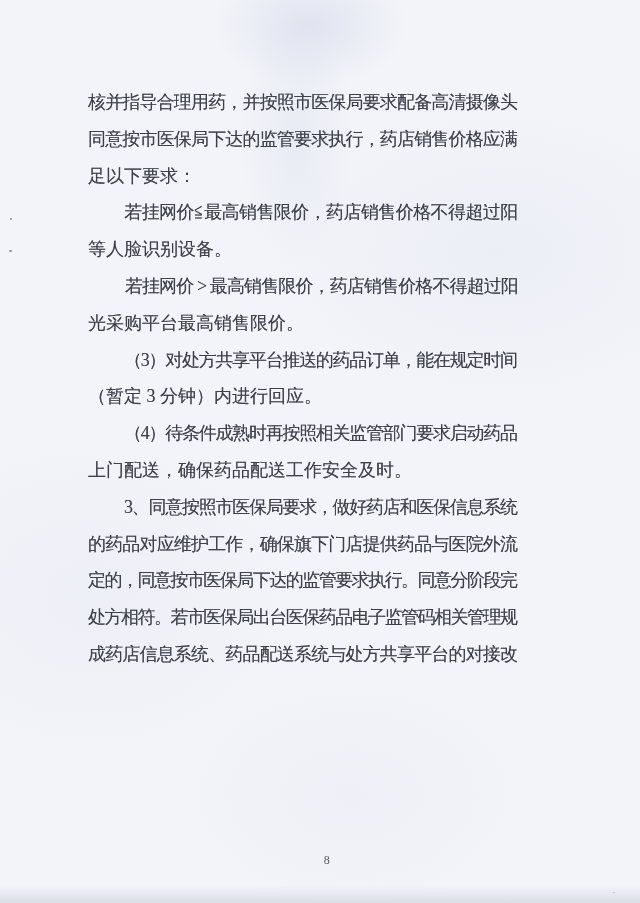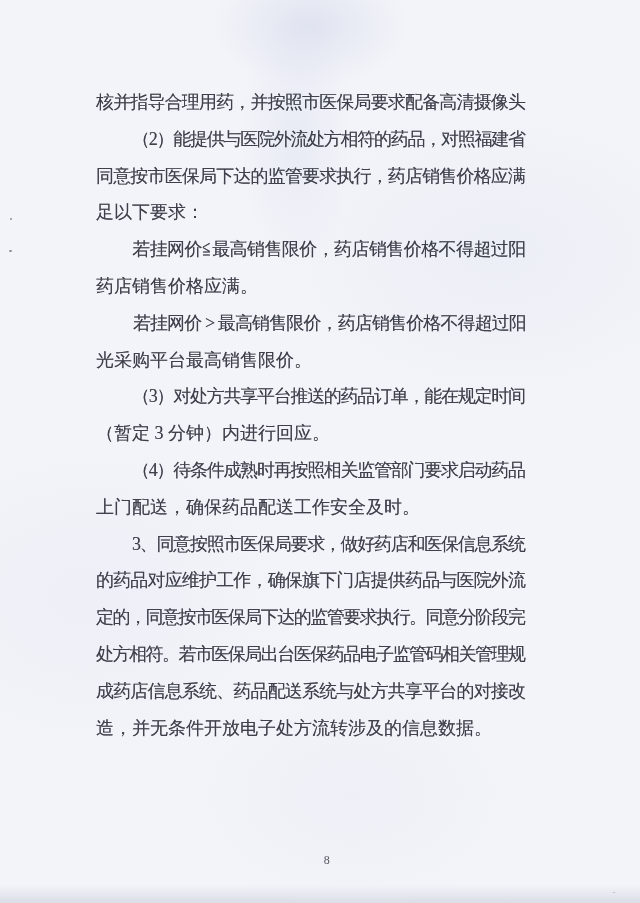--- a/index.html
+++ b/index.html
@@ -16,21 +16,21 @@
       radial-gradient(140px 90px at 310px 25px,  rgba(198,205,228,0.42), rgba(198,205,228,0) 70%),
       radial-gradient(80px 180px at 296px 140px, rgba(205,211,232,0.28), rgba(205,211,232,0) 72%),
       radial-gradient(300px 200px at 78% 28%,    rgba(223,227,240,0.35), rgba(223,227,240,0) 75%),
       radial-gradient(280px 220px at 14% 66%,    rgba(225,228,241,0.30), rgba(225,228,241,0) 75%),
       radial-gradient(240px 160px at 55% 88%,    rgba(226,229,241,0.28), rgba(226,229,241,0) 75%),
       linear-gradient(to bottom, rgba(158,164,184,0) 98.0%, rgba(158,164,184,0.28) 100%);
     font-family: "Liberation Serif", serif;
   }
   .text-block {
     position: absolute;
-    left: 96px;
+    left: 88px;
     top: 84px;
     width: 430px;
     color: #3e414b;
     font-size: 18px;
     text-shadow: 0 0 0.5px rgba(62,65,75,0.55);
   }
   .line {
     height: 36.8px;
     line-height: 36.8px;
     white-space: pre;
@@ -56,35 +56,33 @@
   .speck.s1 { left: 10px;  top: 218px; width: 2px; height: 2px; opacity: 0.75; }
   .speck.s2 { left: 9px;   top: 250px; width: 3px; height: 2px; opacity: 0.8;  }
   .speck.s3 { left: 613px; top: 892px; width: 2px; height: 1px; opacity: 0.45; }
 </style>
 </head>
 <body>
 
 <div class="page">
   <div class="text-block">
       <div class="line j"><span class="txt" style="letter-spacing: -0.833333px;">核并指导合理用药，并按照市医保局要求配备高清摄像头</span></div>
-      <div class="line j" style="padding-left: 36px;"><span class="txt" style="letter-spacing: -1.26087px;">（2）能提供与医院外流处方相符的药品，对照福建省</span></div>
       <div class="line j"><span class="txt" style="letter-spacing: -0.833333px;">同意按市医保局下达的监管要求执行，药店销售价格应满</span></div>
       <div class="line"><span class="txt">足以下要求：</span></div>
       <div class="line j" style="padding-left: 36px; text-align: center;"><span class="txt" style="letter-spacing: -0.581676px;">若挂网价≦最高销售限价，药店销售价格不得超过阳</span></div>
-      <div class="line"><span class="txt">药店销售价格应满。</span></div>
+      <div class="line"><span class="txt">等人脸识别设备。</span></div>
       <div class="line j" style="padding-left: 36px; text-align: right;"><span class="txt" style="letter-spacing: -0.88151px;">若挂网价 &gt; 最高销售限价，药店销售价格不得超过阳</span></div>
       <div class="line"><span class="txt">光采购平台最高销售限价。</span></div>
       <div class="line j" style="padding-left: 36px;"><span class="txt" style="letter-spacing: -1.26087px;">（3）对处方共享平台推送的药品订单，能在规定时间</span></div>
       <div class="line"><span class="txt">（暂定 3 分钟）内进行回应。</span></div>
       <div class="line j" style="padding-left: 36px;"><span class="txt" style="letter-spacing: -1.26087px; text-align: right;">（4）待条件成熟时再按照相关监管部门要求启动药品</span></div>
       <div class="line"><span class="txt">上门配送，确保药品配送工作安全及时。</span></div>
       <div class="line j" style="padding-left: 36px;"><span class="txt" style="letter-spacing: -1.26087px;">3、同意按照市医保局要求，做好药店和医保信息系统</span></div>
       <div class="line j"><span class="txt" style="letter-spacing: -0.833333px;">的药品对应维护工作，确保旗下门店提供药品与医院外流</span></div>
       <div class="line j"><span class="txt" style="letter-spacing: -1.52px;">定的，同意按市医保局下达的监管要求执行。同意分阶段完</span></div>
       <div class="line j"><span class="txt" style="letter-spacing: -1.52px;">处方相符。若市医保局出台医保药品电子监管码相关管理规</span></div>
       <div class="line j"><span class="txt" style="letter-spacing: -0.833333px;">成药店信息系统、药品配送系统与处方共享平台的对接改</span></div>
-      <div class="line"><span class="txt">造，并无条件开放电子处方流转涉及的信息数据。</span></div>
     </div>
   <div class="page-num">8</div>
   <div class="speck s1"></div>
   <div class="speck s2"></div>
   <div class="speck s3"></div>
 </div>
 
 </body></html>

